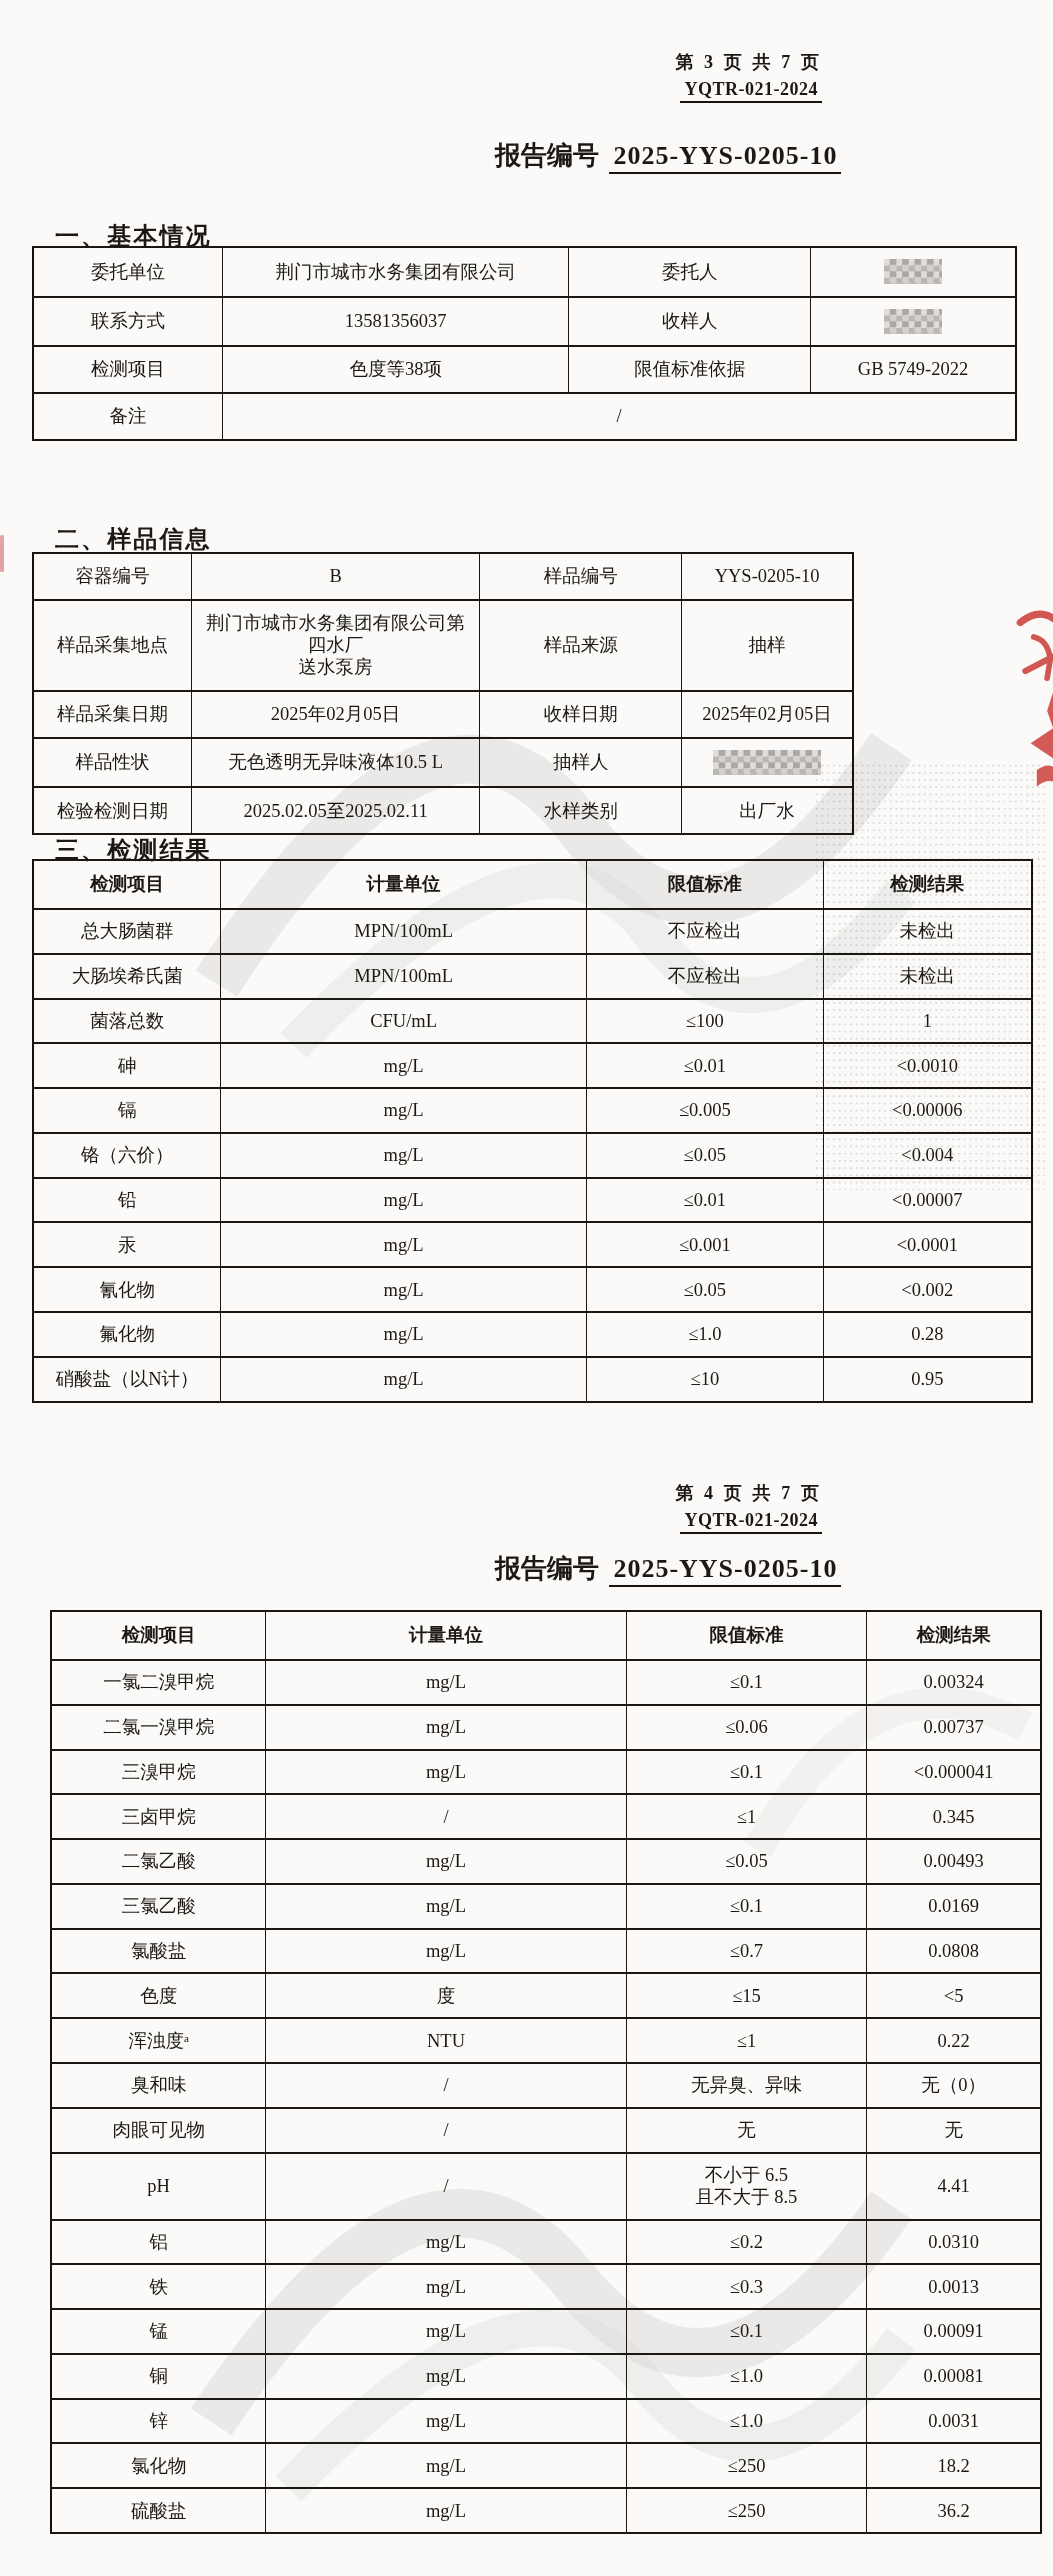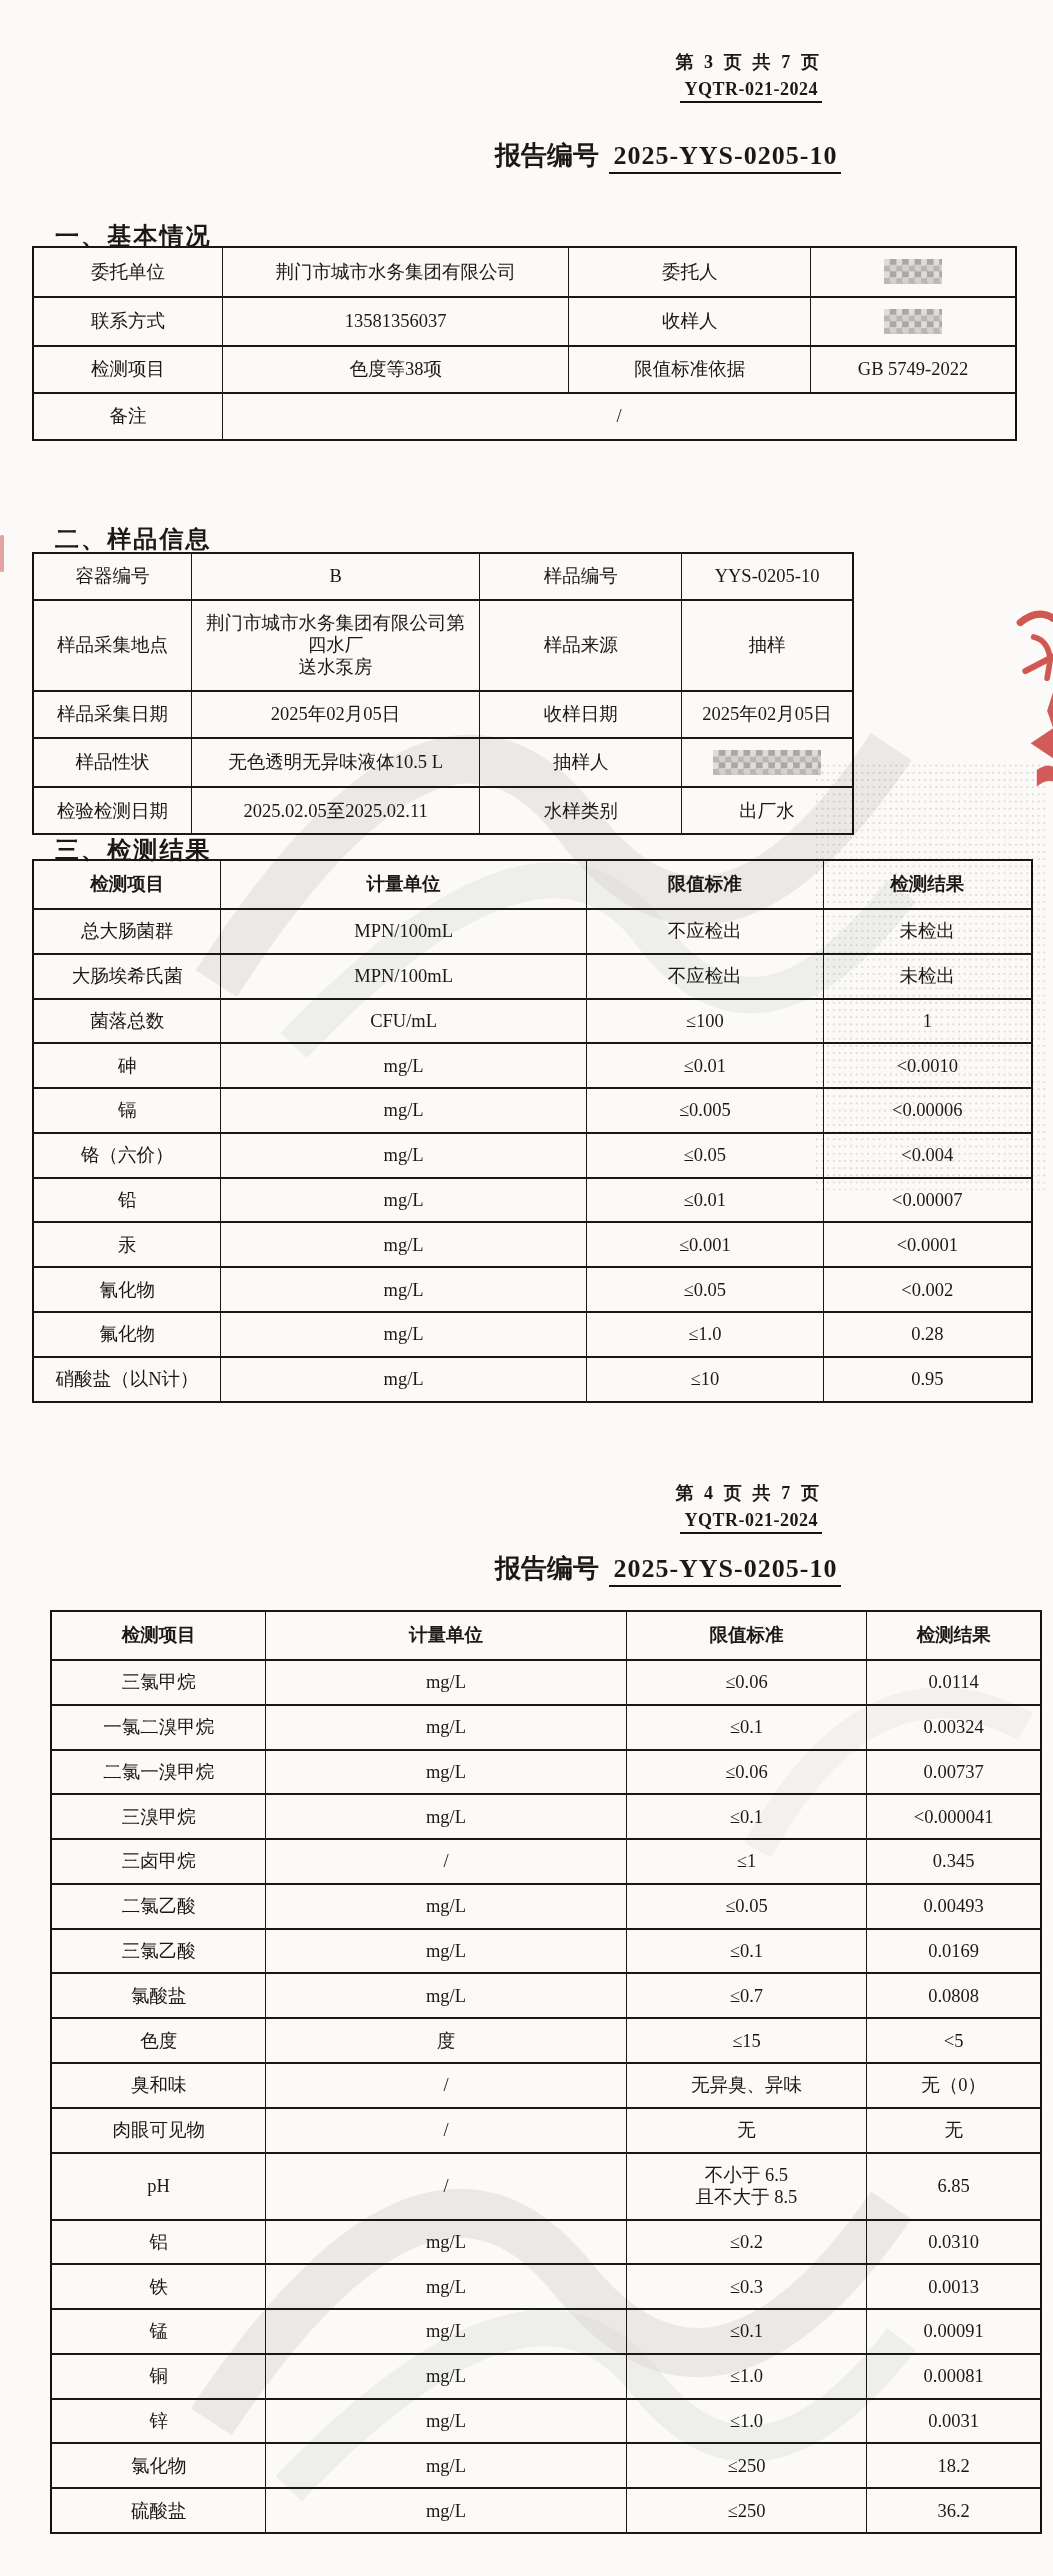--- a/index.html
+++ b/index.html
@@ -266,26 +266,20 @@
   <thead>
         <tr>
           <th>检测项目</th>
           <th>计量单位</th>
           <th>限值标准</th>
           <th>检测结果</th>
         </tr>
       </thead>
       <tbody>
         <tr>
-          <td>三氯甲烷</td>
-          <td>mg/L</td>
-          <td>≤0.06</td>
-          <td>0.0114</td>
-        </tr>
-        <tr>
           <td>一氯二溴甲烷</td>
           <td>mg/L</td>
           <td>≤0.1</td>
           <td>0.00324</td>
         </tr>
         <tr>
           <td>二氯一溴甲烷</td>
           <td>mg/L</td>
           <td>≤0.06</td>
           <td>0.00737</td>
@@ -320,37 +314,43 @@
           <td>≤0.7</td>
           <td>0.0808</td>
         </tr>
         <tr>
           <td>色度</td>
           <td>度</td>
           <td>≤15</td>
           <td>&lt;5</td>
         </tr>
         <tr>
+          <td>浑浊度ᵃ</td>
+          <td>NTU</td>
+          <td>≤1</td>
+          <td>0.22</td>
+        </tr>
+        <tr>
           <td>臭和味</td>
           <td>/</td>
           <td>无异臭、异味</td>
           <td>无（0）</td>
         </tr>
         <tr>
           <td>肉眼可见物</td>
           <td>/</td>
           <td>无</td>
           <td>无</td>
         </tr>
         <tr>
           <td>pH</td>
           <td>/</td>
           <td>不小于 6.5
 且不大于 8.5</td>
-          <td>6.85</td>
+          <td>4.41</td>
         </tr>
         <tr>
           <td>铝</td>
           <td>mg/L</td>
           <td>≤0.2</td>
           <td>0.0310</td>
         </tr>
         <tr>
           <td>铁</td>
           <td>mg/L</td>

